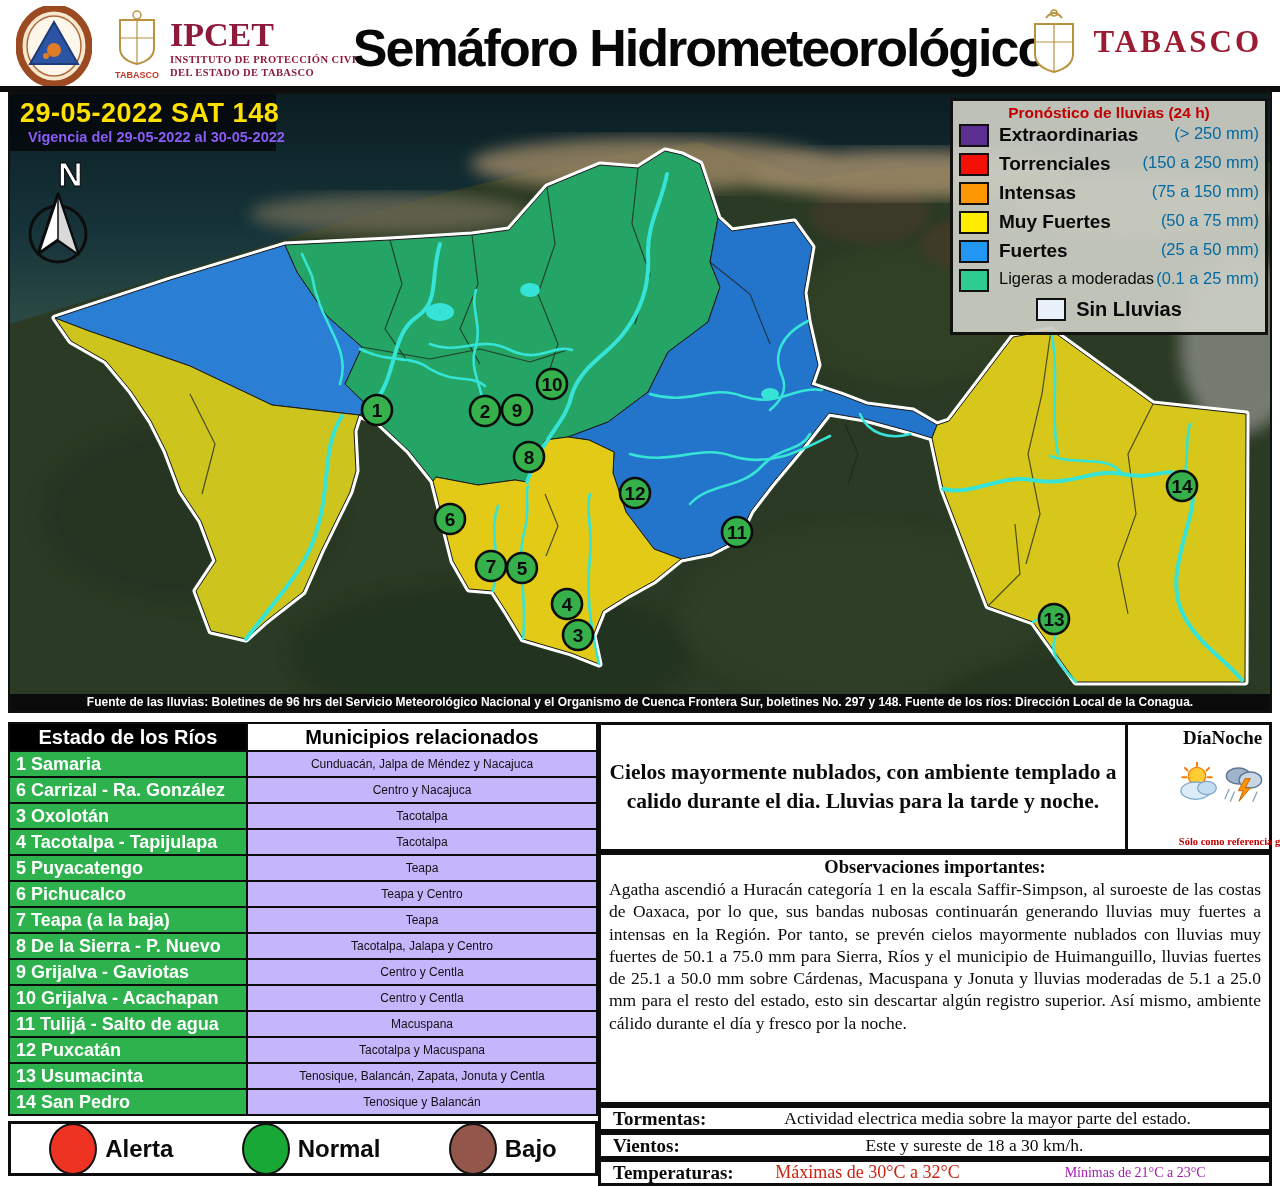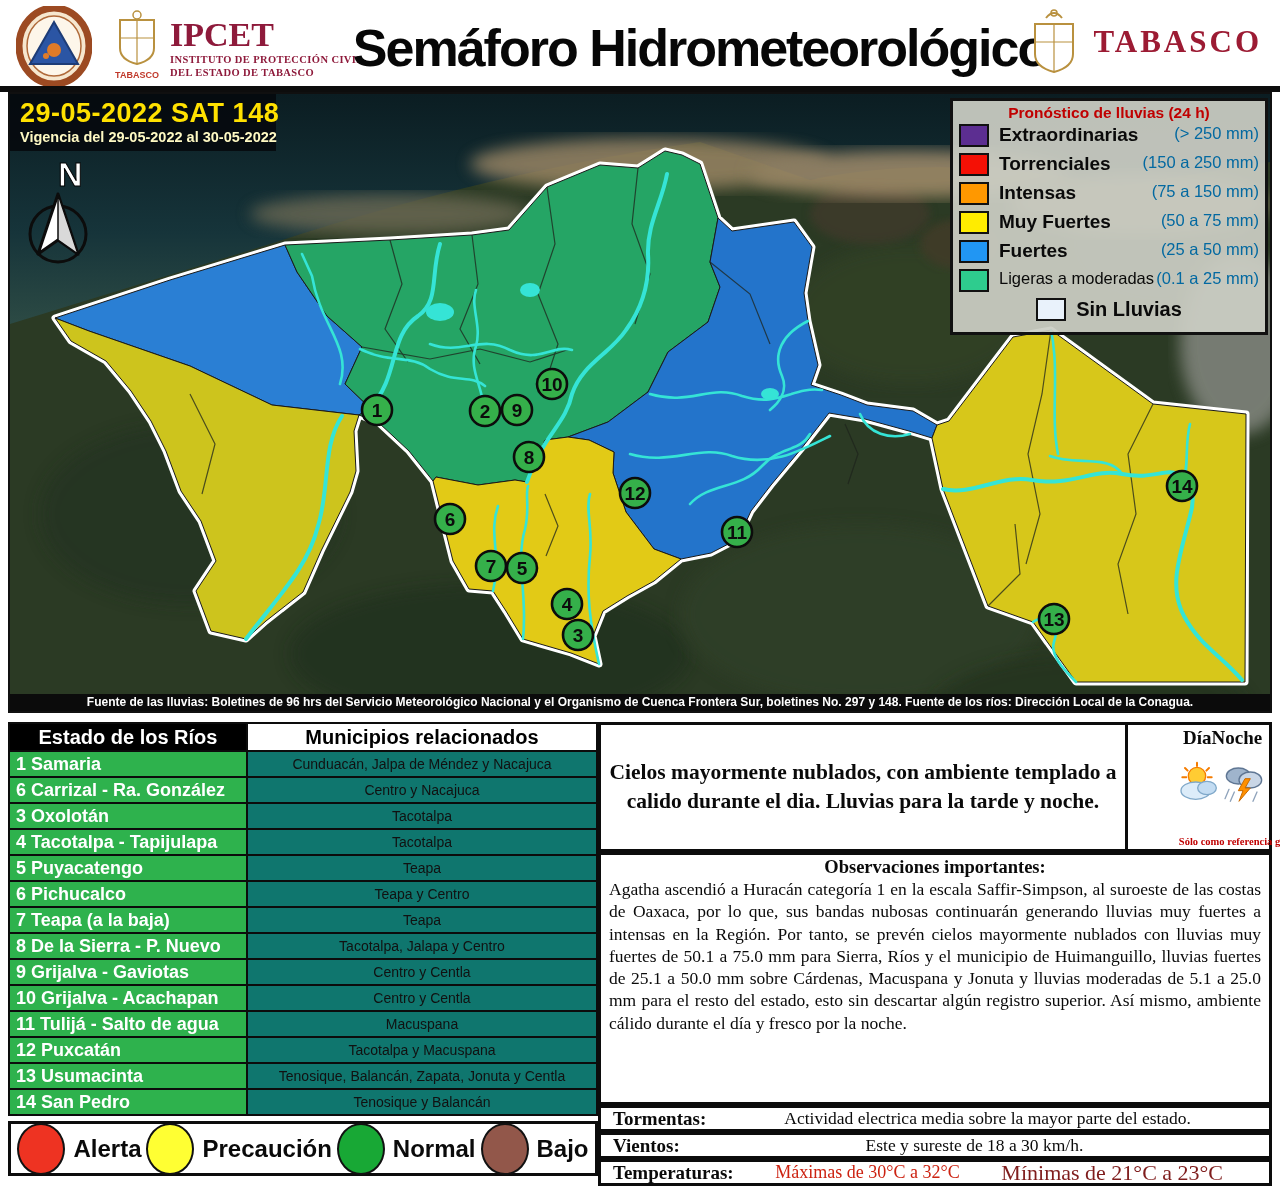--- a/index.html
+++ b/index.html
@@ -14,40 +14,40 @@
   #ipcet .small{font-size:10.5px;font-weight:bold;color:#8e1a3b;letter-spacing:.4px;line-height:13px;margin-top:3px;font-family:Liberation Serif, serif;}
   #ipcet .shieldlbl{font-size:9px;font-weight:bold;color:#c0392b;text-align:center;margin-top:-2px;}
   #page-title{position:absolute;left:305px;top:18px;width:790px;text-align:center;font-size:52px;font-weight:bold;color:#070707;letter-spacing:-2px;white-space:nowrap;}
   #tab-logo{position:absolute;right:18px;top:8px;display:flex;align-items:center;gap:10px;}
   #tab-logo .word{font-family:"Liberation Serif",serif;font-weight:bold;font-size:31px;color:#9c1b33;letter-spacing:3px;}
   
   #map-wrap{position:absolute;left:8px;top:92px;width:1264px;height:621px;border:2px solid #101010;box-sizing:border-box;background:#27351f;}
   #map-svg{position:absolute;left:0;top:0;}
   #date-box{position:absolute;left:0;top:0;width:266px;padding:4px 8px 6px 10px;background:rgba(5,10,14,.92);box-sizing:border-box;}
   #date-box .l1{color:#ffe100;font-weight:bold;font-size:27px;letter-spacing:.5px;white-space:nowrap;}
-  #date-box .l2{color:#fef9c3;font-weight:bold;font-size:14.5px;white-space:nowrap;}
+  #date-box .l2{color:#8b5cf6;font-weight:bold;font-size:14.5px;white-space:nowrap;margin-left:8px;}
   #rain-legend{position:absolute;right:2px;top:4px;width:318px;background:rgba(203,205,196,.93);border:3px solid #111;box-sizing:border-box;padding:3px 6px 5px 6px;}
   #rain-legend .title{color:#c00000;font-weight:bold;font-size:15.5px;text-align:center;margin-bottom:2px;}
   .leg-row{display:flex;align-items:flex-start;height:29px;}
   .leg-sw{width:30px;height:23px;border:2px solid #111;box-sizing:border-box;margin-right:10px;flex:none;}
   .leg-label{font-weight:bold;font-size:19px;color:#0a0a0a;white-space:nowrap;}
   .leg-label.light{font-weight:normal;font-size:16.5px;}
   .leg-range{margin-left:auto;font-size:16.5px;color:#0369a1;white-space:nowrap;}
   .leg-row.sin{justify-content:center;}
   .leg-row.sin .leg-label{font-size:20px;}
   #src-bar{position:absolute;left:0;bottom:0;width:100%;height:17px;background:#0b0b0b;color:#fff;font-weight:bold;font-size:12px;text-align:center;line-height:17px;white-space:nowrap;}
   
   #rivers{position:absolute;left:8px;top:722px;width:590px;border-collapse:collapse;table-layout:fixed;}
   #rivers th,#rivers td{border:2px solid #0c0c0c;box-sizing:border-box;}
   #rivers th{height:28px;font-size:20px;}
   #rivers th.c1{background:#000;color:#fff;width:238px;}
   #rivers th.c2{background:#fff;color:#000;}
   #rivers td{height:26px;}
   #rivers td.c1{background:#2eb24d;color:#fff;font-size:18px;font-weight:600;padding-left:6px;}
-  #rivers td.c2{background:#0f766e;color:#111;font-size:14px;text-align:center;}
+  #rivers td.c2{background:#c4b5fd;color:#111;font-size:12px;text-align:center;}
   
   #status-legend{position:absolute;left:8px;top:1121px;width:590px;height:55px;border:3px solid #0c0c0c;box-sizing:border-box;background:#fff;display:flex;justify-content:space-around;padding:0 4px;}
   .st-item{display:flex;align-items:center;gap:8px;}
   .st-circle{width:48px;height:52px;border-radius:50%;border:2px solid #111;box-sizing:border-box;}
   .st-label{font-weight:bold;font-size:24px;color:#0a0a0a;}
   
   .rp-box{position:absolute;box-sizing:border-box;border:3px solid #0c0c0c;background:#fff;font-family:Liberation Serif, serif;}
   #box-forecast{left:598px;top:722px;width:674px;height:130px;display:flex;}
   #forecast-text{flex:1;display:flex;align-items:center;justify-content:center;text-align:center;font-weight:bold;font-size:21.5px;line-height:29px;padding:0 4px;color:#0a0a0a;}
   #daynight{width:144px;border-left:3px solid #0c0c0c;box-sizing:border-box;position:relative;padding-left:45px;}
@@ -57,21 +57,21 @@
   #box-obs{left:598px;top:852px;width:674px;height:253px;padding:2px 8px;}
   #obs-title{font-weight:bold;font-size:18.5px;text-align:center;color:#0a0a0a;}
   #obs-text{font-size:17.5px;line-height:22.3px;text-align:justify;color:#0a0a0a;}
   .info-row{left:598px;width:674px;height:27px;display:flex;align-items:center;}
   #row-storm{top:1105px;}
   #row-wind{top:1132px;}
   #row-temp{top:1159px;}
   .info-label{font-weight:bold;font-size:19px;padding-left:12px;color:#0a0a0a;white-space:nowrap;}
   .info-value{flex:1;text-align:center;font-size:17.5px;color:#0a0a0a;white-space:nowrap;}
   .temp-max{flex:1;text-align:center;font-size:18px;color:#cc2211;white-space:nowrap;}
-  .temp-min{flex:1;text-align:left;font-size:22px;color:#7f1d1d;white-space:nowrap;}
+  .temp-min{flex:1;text-align:center;font-size:14px;color:#a21caf;white-space:nowrap;}
 </style>
 </head>
 <body>
 
 <div id="header">
   <svg id="seal" width="76" height="80" viewBox="0 0 76 80">
     <ellipse cx="38" cy="40" rx="35" ry="38" fill="#f6e7cf" stroke="#9c4a22" stroke-width="7"></ellipse>
     <ellipse cx="38" cy="40" rx="27" ry="30" fill="#fdf6ea" stroke="#b06a3a" stroke-width="1.5"></ellipse>
     <polygon points="38,16 14,58 62,58" fill="#2b55a4" stroke="#1d3c77" stroke-width="2"></polygon>
     <circle cx="38" cy="44" r="7" fill="#e07b28"></circle>
@@ -390,24 +390,20 @@
       </tr>
     </tbody>
 </table>
 
 <div id="status-legend">
     <div class="st-item">
       <div class="st-circle" style="background: rgb(238, 51, 34);"></div>
       <div class="st-label">Alerta</div>
     </div>
     <div class="st-item">
-      <div class="st-circle" style="background: rgb(255, 255, 51);"></div>
-      <div class="st-label">Precaución</div>
-    </div>
-    <div class="st-item">
       <div class="st-circle" style="background: rgb(24, 168, 53);"></div>
       <div class="st-label">Normal</div>
     </div>
     <div class="st-item">
       <div class="st-circle" style="background: rgb(146, 87, 74);"></div>
       <div class="st-label">Bajo</div>
     </div>
   </div>
 
 <div id="box-forecast" class="rp-box">

